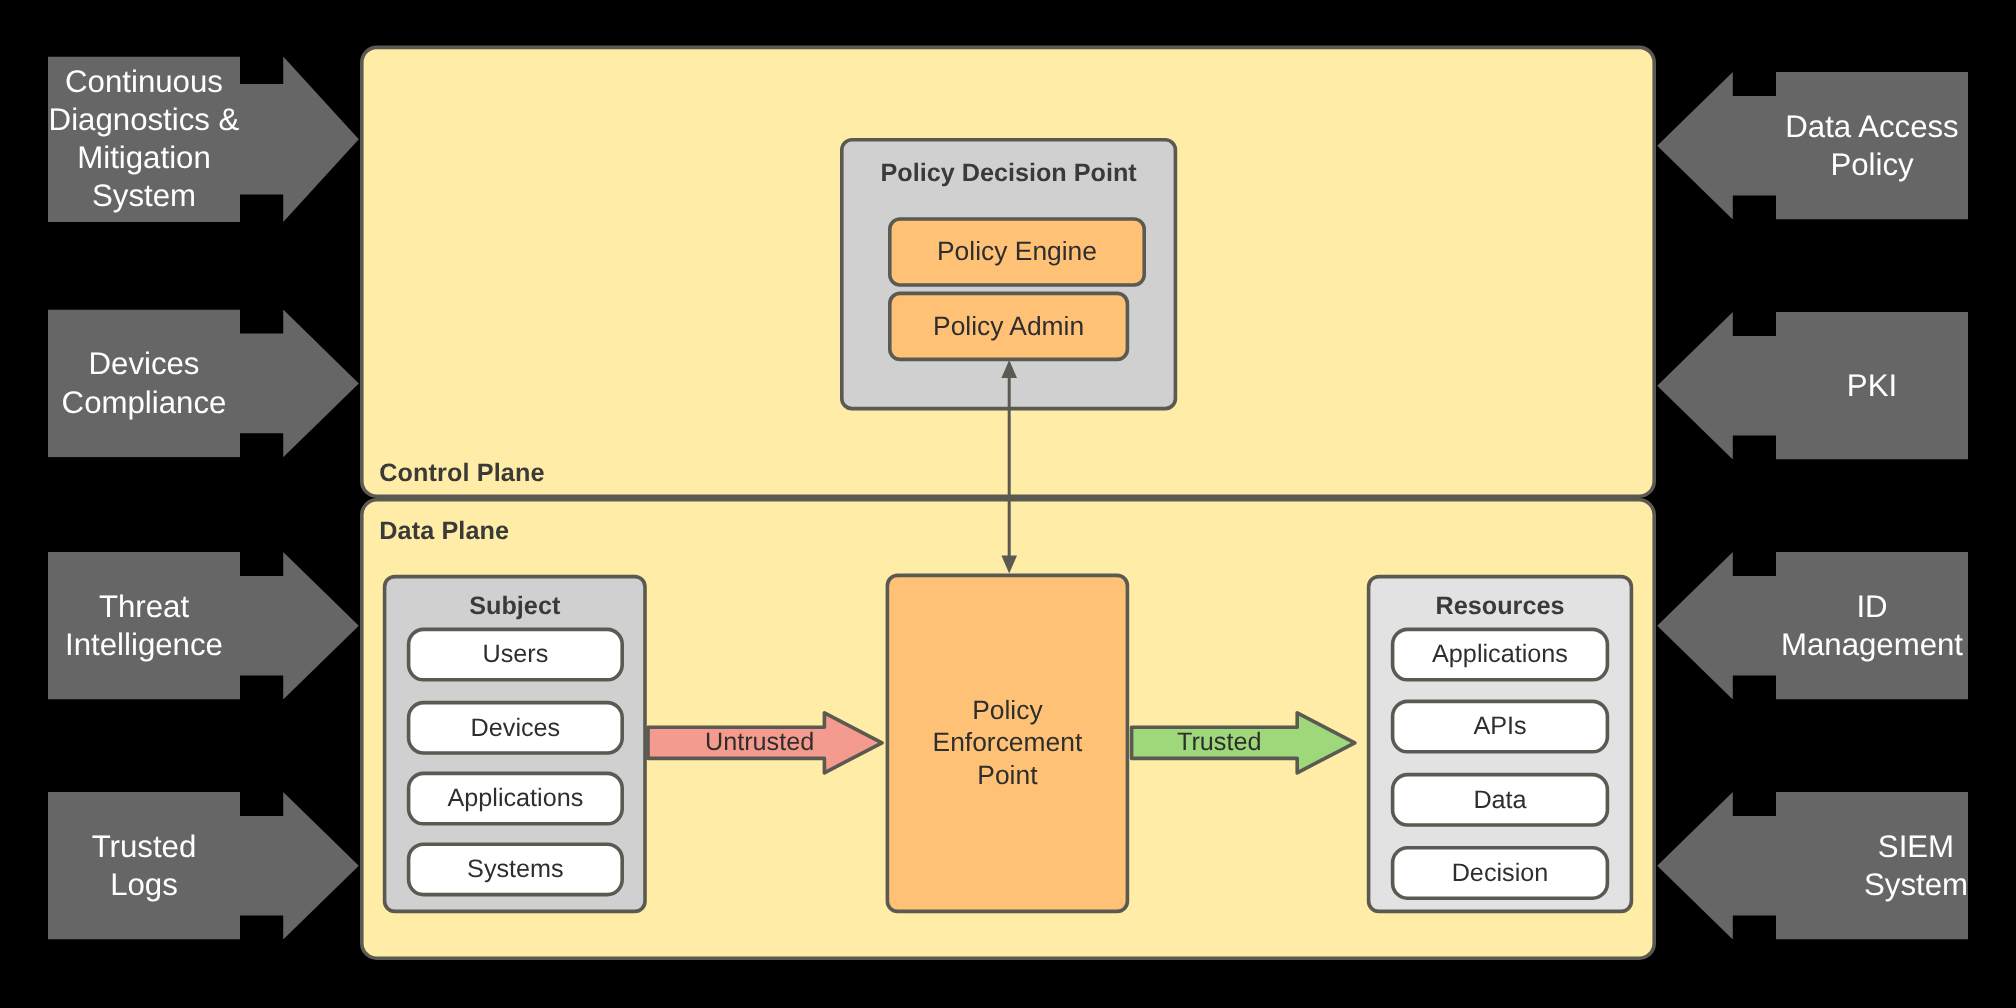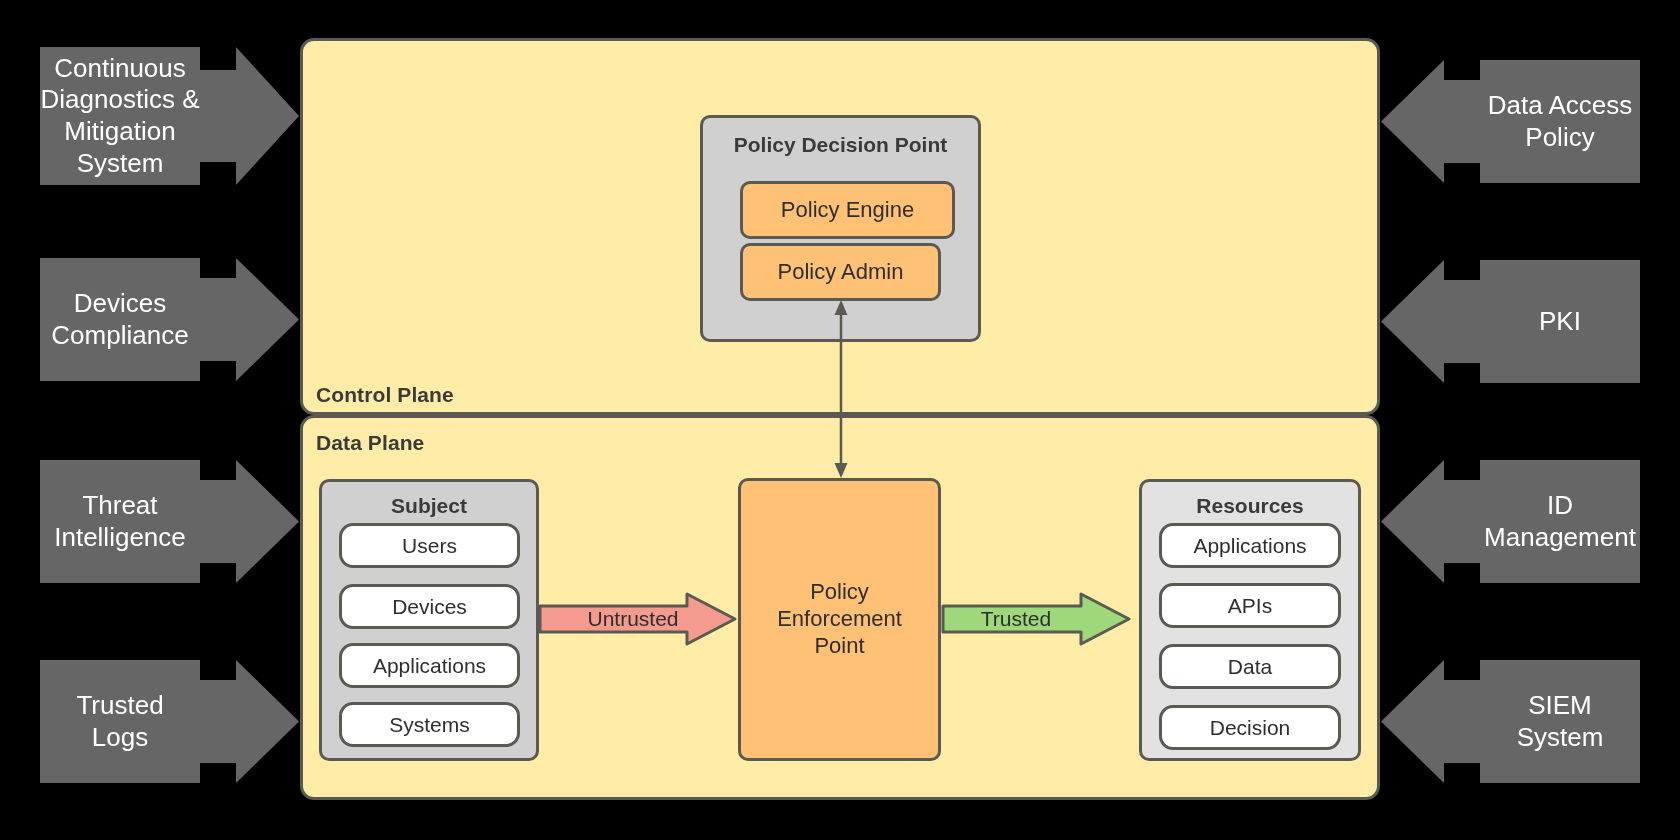--- a/index.html
+++ b/index.html
@@ -273,18 +273,18 @@
   <div class="ext-label" style="left:1480px; top:460px; width:160px; height:123px;">
     <span>ID
 Management</span>
   </div>
 
   <div class="ext-arrow" style="left:1380px; top:660px; width:260px; height:123px;">
     <svg width="260" height="123" viewBox="0 0 260 123">
       <path d="M260,0 L100,0 L100,20 L64,20 L64,0 L1,61.5 L64,123 L64,103 L100,103 L100,123 L260,123 Z" fill="#666666"></path>
     </svg>
   </div>
-  <div class="ext-label" style="left:1480px; top:660px; width:160px; height:123px;">
+  <div class="ext-label" style="left:1480px; top:660px; width:160px; height:123px;justify-content:flex-end;">
     <span>SIEM
 System</span>
   </div>
 
 </div>
 
 </body></html>

